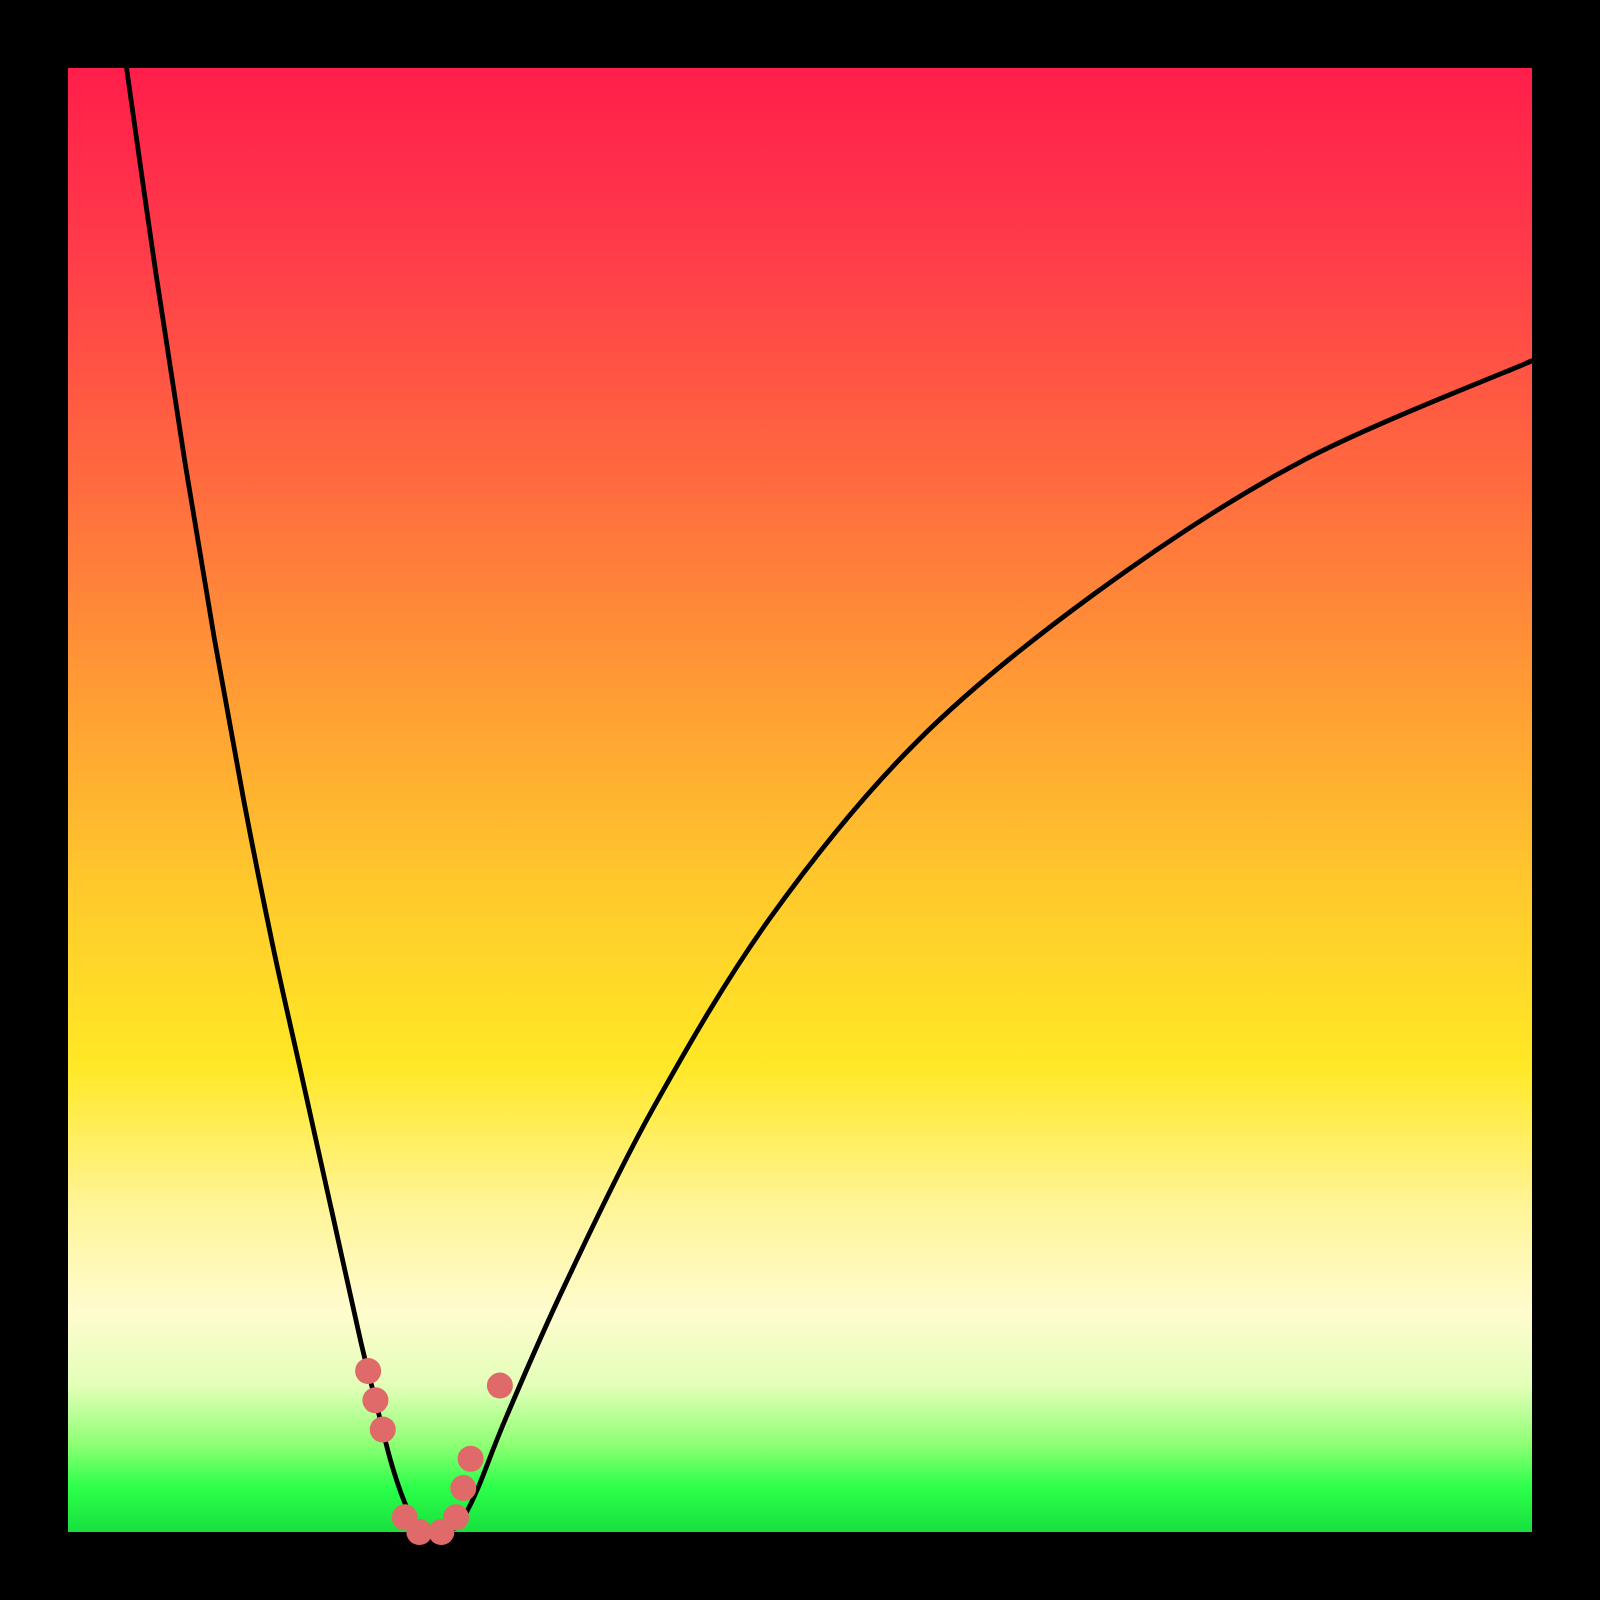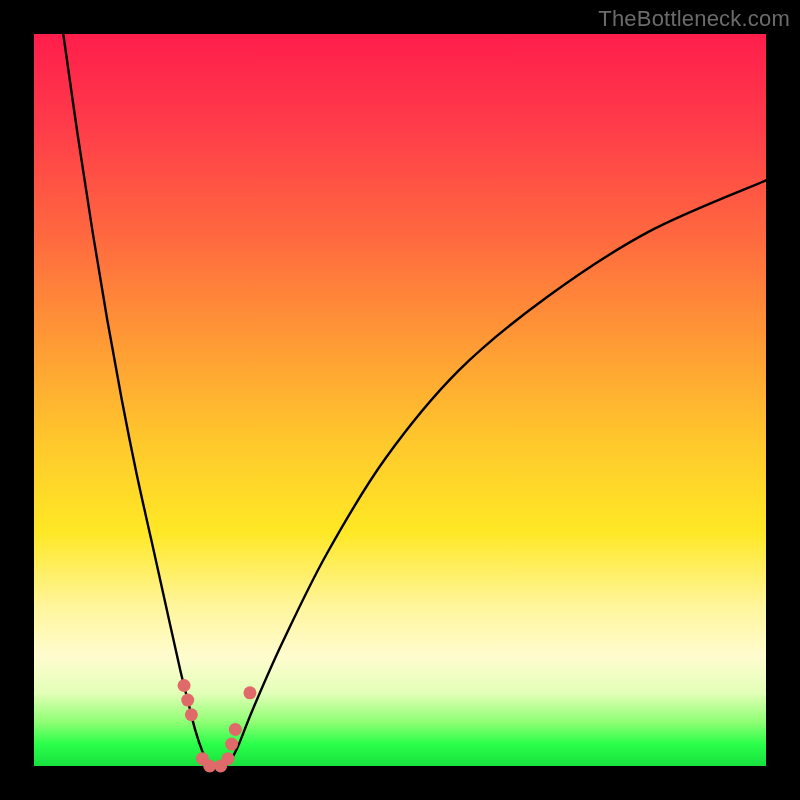--- a/index.html
+++ b/index.html
@@ -63,21 +63,20 @@
   .marker {
     fill: #e06a6a;
     stroke: none;
   }
 </style>
 </head>
 <body>
 
 <div class="frame">
 
-  <div class="watermark">TheBottleneck.com</div>
 
   <div class="plot">
     <svg class="curve" viewBox="0 0 732 732" preserveAspectRatio="none">
       <path id="curve-path" fill="none" stroke="#000000" stroke-width="2.4" stroke-linecap="round" d="M 29.28 0 C 31.720000000000002 17.080000000000002, 39.04 69.54000000000002, 43.92 102.48000000000002 C 48.800000000000004 135.42000000000002, 53.68 167.14, 58.56 197.64 C 63.440000000000005 228.14, 68.32000000000001 257.42, 73.2 285.48 C 78.08 313.54, 82.96000000000001 340.38, 87.84 366 C 92.72 391.62, 97.60000000000001 416.02, 102.48 439.2 C 107.36 462.38, 112.24000000000001 483.12, 117.12 505.08000000000004 C 122 527.0400000000001, 126.88 549, 131.76 570.96 C 136.64 592.9200000000001, 142.74 620.98, 146.4 636.84 C 150.06 652.7, 151.28 656.36, 153.72 666.12 C 156.16 675.88, 158.6 686.86, 161.04 695.4 C 163.48 703.9399999999999, 165.92000000000002 711.26, 168.36 717.36 C 170.8 723.46, 173.24 729.56, 175.68 732 C 178.12 734.44, 180.56 732, 183 732 C 185.44 732, 187.88 733.22, 190.32 732 C 192.76 730.78, 195.20000000000002 728.3399999999999, 197.64000000000001 724.68 C 200.08 721.02, 201.3 718.5799999999999, 204.96 710.04 C 208.62 701.5, 212.28 690.5200000000001, 219.6 673.44 C 226.92 656.36, 236.68 633.18, 248.88000000000002 607.56 C 261.08000000000004 581.9399999999999, 275.72 550.22, 292.8 519.72 C 309.88 489.22, 329.40000000000003 455.06, 351.36 424.56 C 373.32 394.06, 397.71999999999997 363.55999999999995, 424.55999999999995 336.71999999999997 C 451.3999999999999 309.88, 480.67999999999995 286.7, 512.4 263.52 C 544.12 240.33999999999997, 578.28 217.16, 614.88 197.64 C 651.48 178.11999999999998, 712.48 154.93999999999997, 732 146.39999999999998"></path>
       <g id="marker-group">
           <circle cx="150.06" cy="651.48" r="6.5" class="marker" fill="#e06a6a"></circle>
           <circle cx="153.72" cy="666.12" r="6.5" class="marker" fill="#e06a6a"></circle>
           <circle cx="157.38" cy="680.76" r="6.5" class="marker" fill="#e06a6a"></circle>
           <circle cx="168.36" cy="724.68" r="6.5" class="marker" fill="#e06a6a"></circle>
           <circle cx="175.68" cy="732" r="6.5" class="marker" fill="#e06a6a"></circle>

